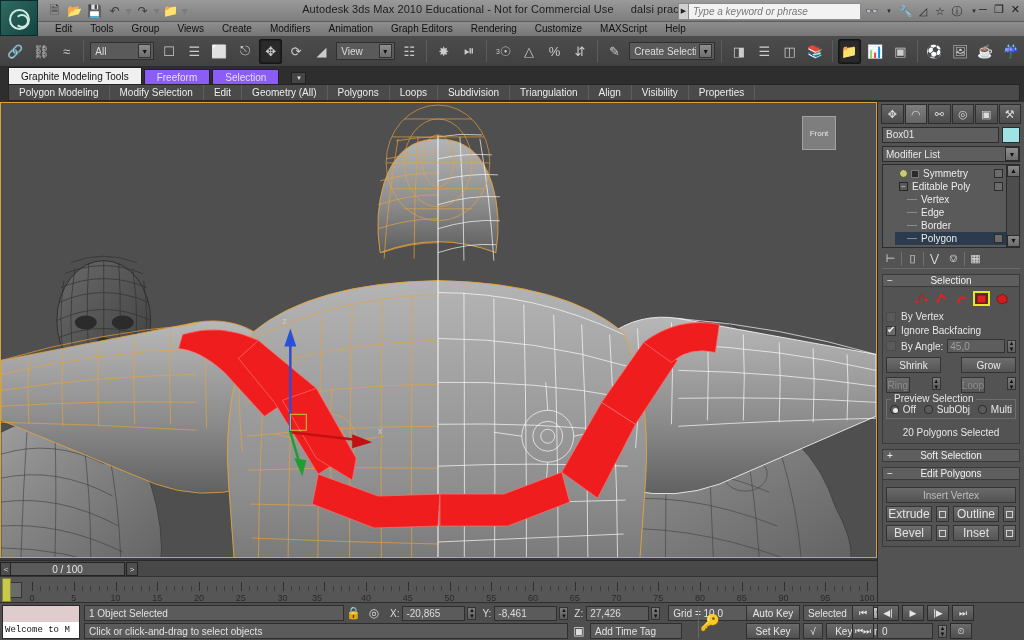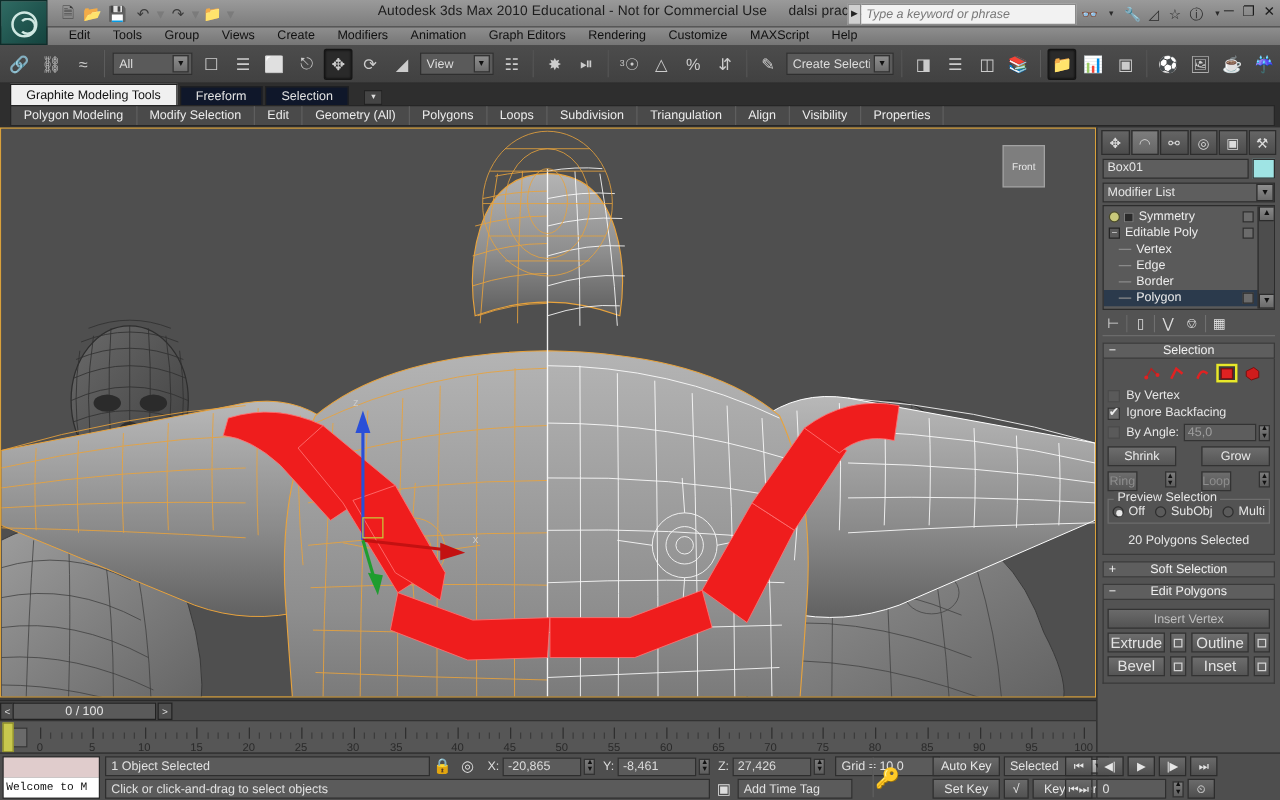--- a/index.html
+++ b/index.html
@@ -51,21 +51,21 @@
     align-items:center; color:#ddd; font-size:10px; padding:0 2px 0 4px; margin:0 2px; }
   .tbcombo .cv { flex:1; white-space:nowrap; overflow:hidden; }
   .tbcombo .ca { width:13px; height:14px; background:linear-gradient(#8e8e8e,#6e6e6e);
     border:1px solid #333; display:flex; align-items:center; justify-content:center;
     font-size:7px; color:#111; margin-left:3px; }
 
   
   .ribbon { position:absolute; left:0; top:67px; width:1024px; height:35px; background:#2e2e2e; }
   .ribbon-tabs { position:absolute; left:8px; top:0; height:17px; display:flex; align-items:flex-end; }
   .rtab { height:15px; padding:0 12px; font-size:10px; color:#e2e2e2; line-height:15px;
-    background:#0f172a; border:1px solid #202020; border-bottom:none; margin-right:2px; }
+    background:#8b5cf6; border:1px solid #202020; border-bottom:none; margin-right:2px; }
   .rtab.active { background:#f0f0f0; color:#111; height:17px; line-height:17px; }
   .rtab-arrow { width:15px; height:12px; background:#454545; border:1px solid #222;
     display:flex; align-items:center; justify-content:center; font-size:6px; margin-left:10px; color:#ddd; }
   .ribbon-row { position:absolute; left:8px; top:17px; right:4px; height:17px;
     background:#4a4a4a; border:1px solid #262626; display:flex; align-items:stretch; }
   .rcell { font-size:10px; color:#ececec; padding:0 10px; display:flex; align-items:center;
     border-right:1px solid #5e5e5e; white-space:nowrap; }
 
   
   .viewport { position:absolute; left:0; top:102px; width:877px; height:456px;
@@ -106,21 +106,21 @@
   .cp-namerow { display:flex; padding:3px 4px 2px 4px; gap:3px; }
   .cp-name { flex:1; height:16px; background:#5e5e5e; border:1px solid #2c2c2c; color:#e6e6e6;
     font-size:10px; padding:0 3px; line-height:14px; }
   .cp-color { width:18px; height:16px; background:#9fe4e4; border:1px solid #2c2c2c; }
   .cp-modlist { margin:1px 4px 2px 4px; height:16px; background:#5e5e5e; border:1px solid #2c2c2c;
     display:flex; align-items:center; font-size:10px; color:#e6e6e6; padding-left:3px; }
   .cp-modlist .ca { margin-left:auto; width:14px; height:14px; background:linear-gradient(#8e8e8e,#6b6b6b);
     border:1px solid #2c2c2c; display:flex; align-items:center; justify-content:center;
     font-size:7px; color:#111; }
   .cp-stack { margin:0 4px; height:84px; background:#5a5a5a; border:1px solid #2c2c2c;
-    position:relative; overflow:hidden; }
+    position:relative; overflow:hidden;padding-left:12px; }
   .stk-row { height:13px; display:flex; align-items:center; font-size:10px; color:#ececec;
     padding-left:4px; position:relative; }
   .stk-row.sel { background:#2b3a4c; }
   .stk-bulb { width:9px; height:9px; margin-right:3px; border-radius:50%;
     background:#c9c97a; border:1px solid #4a4a2a; }
   .stk-sq { width:8px; height:8px; margin-right:4px; background:#2a2a2a; border:1px solid #7a7a7a; }
   .stk-exp { width:9px; height:9px; margin-right:4px; background:#5a5a5a; border:1px solid #262626;
     font-size:8px; line-height:7px; text-align:center; color:#ddd; }
   .stk-chk { position:absolute; right:16px; width:9px; height:9px; background:#6b6b6b;
     border:1px solid #2c2c2c; }

